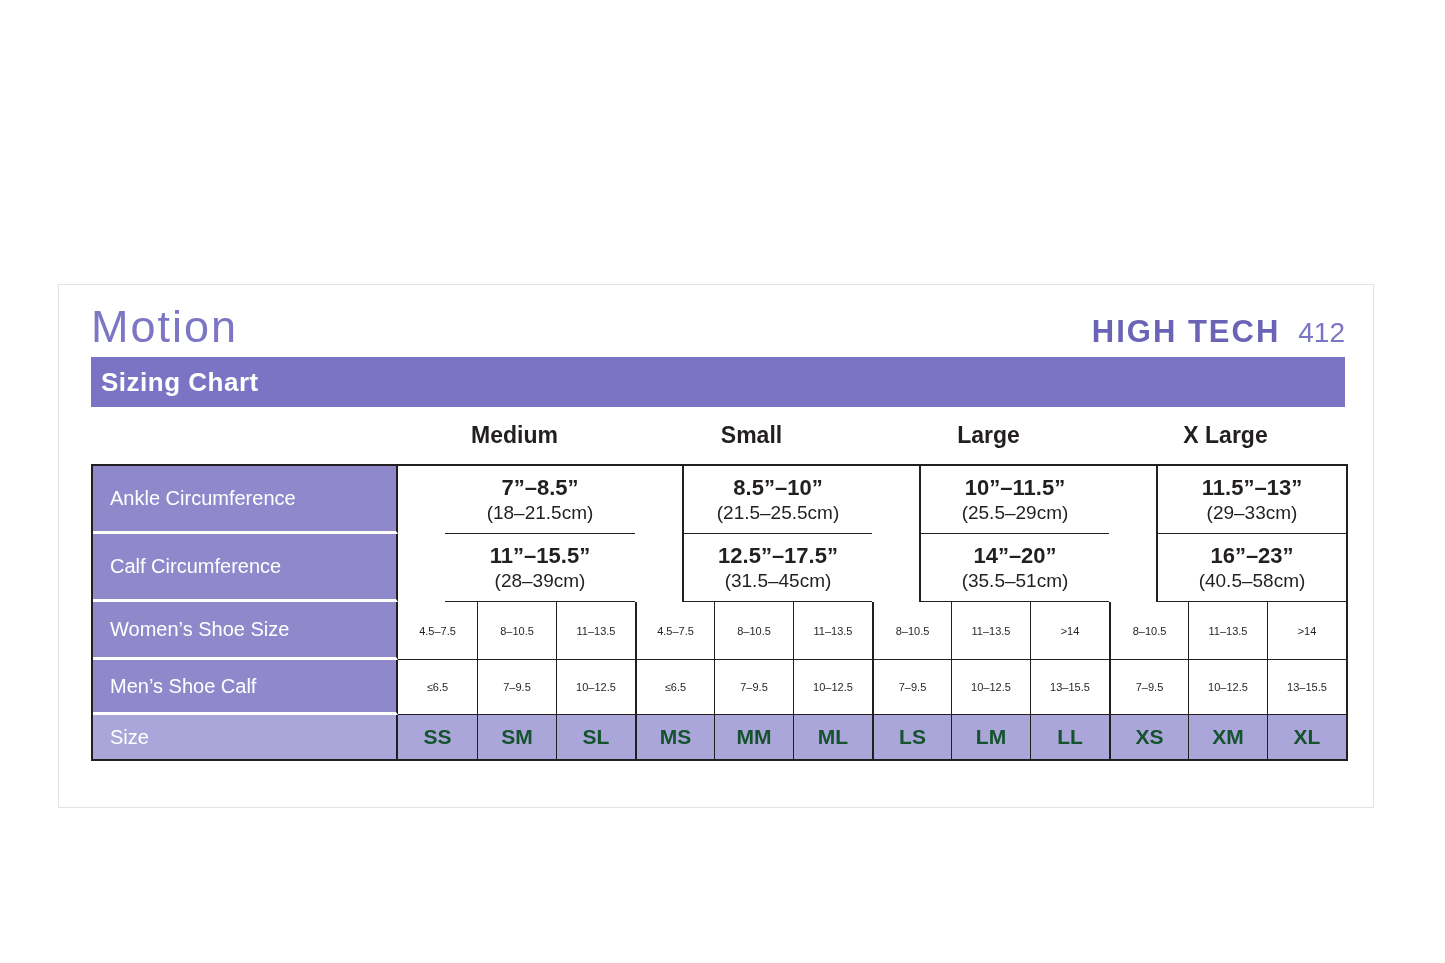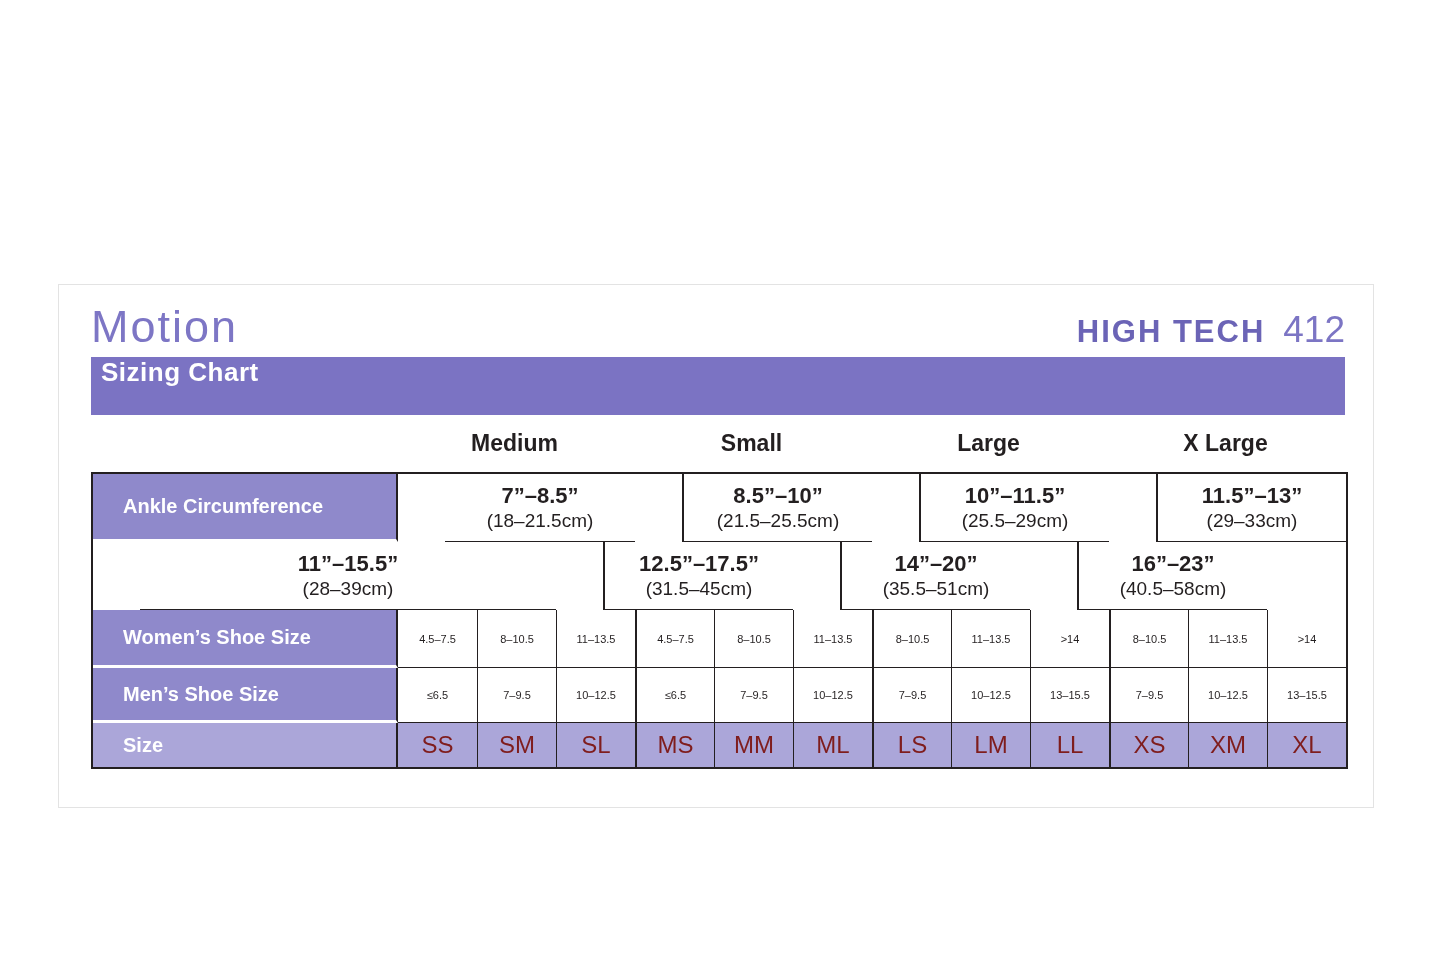--- a/index.html
+++ b/index.html
@@ -12,33 +12,33 @@
   *{margin:0;padding:0;box-sizing:border-box;}
   html,body{width:1445px;height:963px;background:#ffffff;font-family:"Liberation Sans",sans-serif;color:var(--ink);}
   .card{
     position:absolute;left:58px;top:284px;width:1316px;height:524px;
     background:#fff;border:1px solid #e3e3e3;padding:0 28px 0 32px;
   }
   .title-row{display:flex;justify-content:space-between;align-items:baseline;height:72px;padding-top:16px;}
   .brand{font-size:45px;font-weight:400;color:var(--brand);letter-spacing:2px;}
   .product{white-space:nowrap;}
   .product-line{font-size:31px;font-weight:800;letter-spacing:2px;color:#6b64b6;}
-  .product-number{font-size:37px;font-weight:400;color:#7c75c4;margin-left:18px;}
-  .bar{height:58px;background:var(--bar);display:flex;padding-left:10px;}
+  .product-number{font-size:28px;font-weight:400;color:#7c75c4;margin-left:18px;}
+  .bar{height:50px;background:var(--bar);display:flex;align-items:center;padding-left:10px;}
   .bar span{color:#fff;font-size:26px;font-weight:700;letter-spacing:0.5px;}
   .col-headers{display:grid;grid-template-columns:305px repeat(12,79px);height:57px;align-items:center;}
   .col-head{grid-column:span 3;text-align:center;font-weight:700;font-size:23px;}
   .grid{display:grid;grid-template-columns:305px repeat(12,79px);grid-template-rows:68px 68px 58px 55px 44px;border:2px solid var(--ink);width:1257px;}
-  .lbl{background:var(--label);color:#fff;font-weight:700;font-size:20px;display:flex;align-items:center;padding-left:30px;border-bottom:3px solid #fff;border-right:2px solid var(--ink);grid-column:1;}
+  .lbl{background:var(--label);color:#fff;font-weight:400;font-size:20px;display:flex;align-items:center;padding-left:17px;border-bottom:3px solid #fff;border-right:2px solid var(--ink);grid-column:1;}
   .lbl.size-lbl{background:var(--size);border-bottom:none;}
   .range{grid-column:span 3;display:flex;flex-direction:column;justify-content:center;align-items:center;background:#fff;margin-left:47px;}
   .range .in{font-weight:700;font-size:22px;line-height:26px;}
   .range .cm{font-size:19px;line-height:23px;}
   .v{display:flex;align-items:center;justify-content:center;font-size:11px;background:#fff;}
-  .sz{display:flex;align-items:center;justify-content:center;font-size:24px;font-weight:400;color:#7f1d1d;background:var(--size);}
+  .sz{display:flex;align-items:center;justify-content:center;font-size:21px;font-weight:700;color:#14532d;background:var(--size);}
   .b1{border-left:1px solid var(--ink);}
   .b2{border-left:2px solid var(--ink);}
   .rb{border-bottom:1px solid var(--ink);}
 </style>
 </head>
 <body>
 
 <div class="card">
 
   <div class="title-row">
@@ -73,20 +73,21 @@
     </div>
     <div class="range rb b2">
       <div class="in">10”–11.5”</div>
       <div class="cm">(25.5–29cm)</div>
     </div>
     <div class="range rb b2">
       <div class="in">11.5”–13”</div>
       <div class="cm">(29–33cm)</div>
     </div>
 
+    <div class="lbl">Calf Circumference</div>
     <div class="range rb">
       <div class="in">11”–15.5”</div>
       <div class="cm">(28–39cm)</div>
     </div>
     <div class="range rb b2">
       <div class="in">12.5”–17.5”</div>
       <div class="cm">(31.5–45cm)</div>
     </div>
     <div class="range rb b2">
       <div class="in">14”–20”</div>
@@ -104,21 +105,21 @@
     <div class="v rb b2">4.5–7.5</div>
     <div class="v rb b1">8–10.5</div>
     <div class="v rb b1">11–13.5</div>
     <div class="v rb b2">8–10.5</div>
     <div class="v rb b1">11–13.5</div>
     <div class="v rb b1">&gt;14</div>
     <div class="v rb b2">8–10.5</div>
     <div class="v rb b1">11–13.5</div>
     <div class="v rb b1">&gt;14</div>
 
-    <div class="lbl">Men’s Shoe Size</div>
+    <div class="lbl">Men’s Shoe Calf</div>
     <div class="v rb">≤6.5</div>
     <div class="v rb b1">7–9.5</div>
     <div class="v rb b1">10–12.5</div>
     <div class="v rb b2">≤6.5</div>
     <div class="v rb b1">7–9.5</div>
     <div class="v rb b1">10–12.5</div>
     <div class="v rb b2">7–9.5</div>
     <div class="v rb b1">10–12.5</div>
     <div class="v rb b1">13–15.5</div>
     <div class="v rb b2">7–9.5</div>

